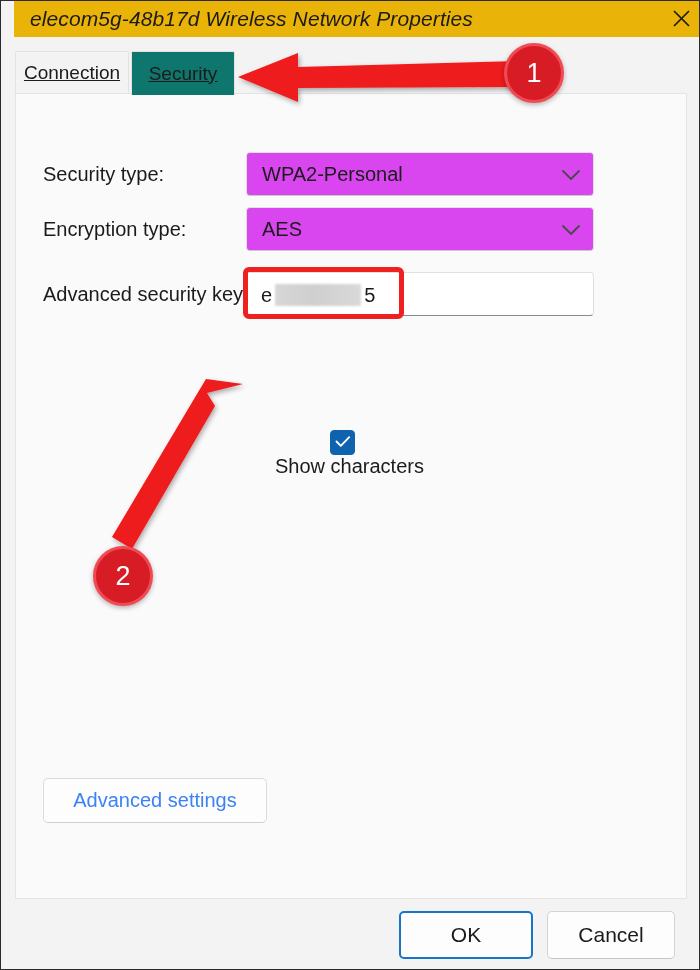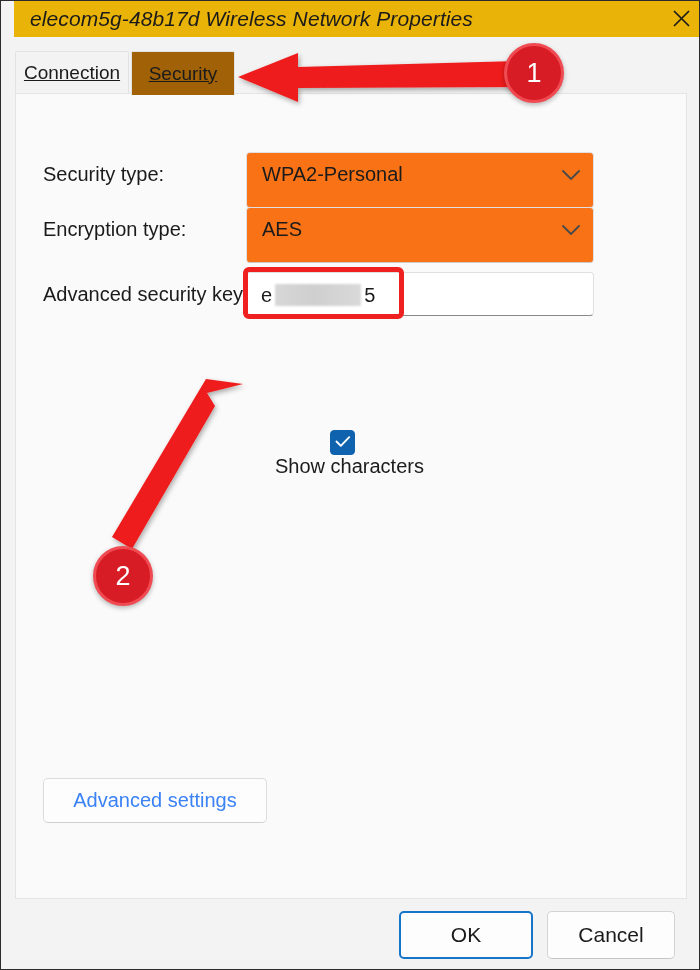--- a/index.html
+++ b/index.html
@@ -85,21 +85,21 @@
     text-decoration: underline;
   }
   .tab.inactive {
     left: 14px;
     width: 114px;
     background: #f3f3f3;
   }
   .tab.active {
     left: 130px;
     width: 104px;
-    background: #a16207;
+    background: #0f766e;
     border-color: #e2e2e2;
     height: 44px;
     z-index: 3;
   }
 
   
   #panel {
     position: absolute;
     left: 14px;
     top: 92px;
@@ -125,23 +125,23 @@
     line-height: 44px;
     font-size: 20px;
     color: #1b1b1b;
     white-space: nowrap;
   }
   .combo {
     position: absolute;
     left: 230px;
     top: 0;
     width: 348px;
-    height: 56px;
-    box-sizing: border-box;
-    background: #f97316;
+    height: 44px;
+    box-sizing: border-box;
+    background: #d946ef;
     border: 1px solid #e0e0e0;
     border-bottom: 1px solid #c9c9c9;
     border-radius: 4px;
     cursor: default;
   }
   .combo-value {
     position: absolute;
     left: 15px;
     top: 0;
     height: 44px;

